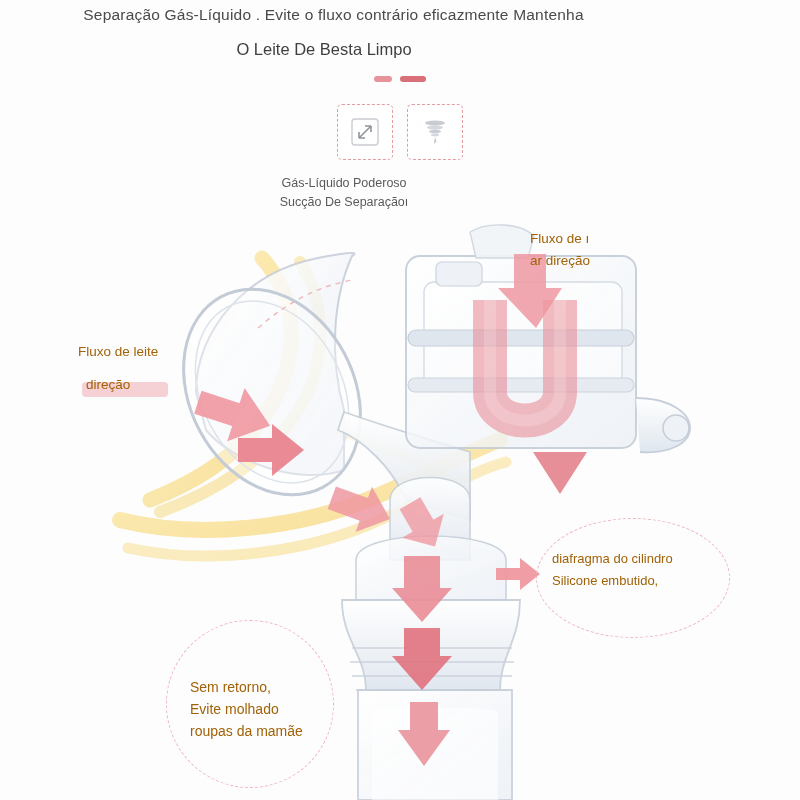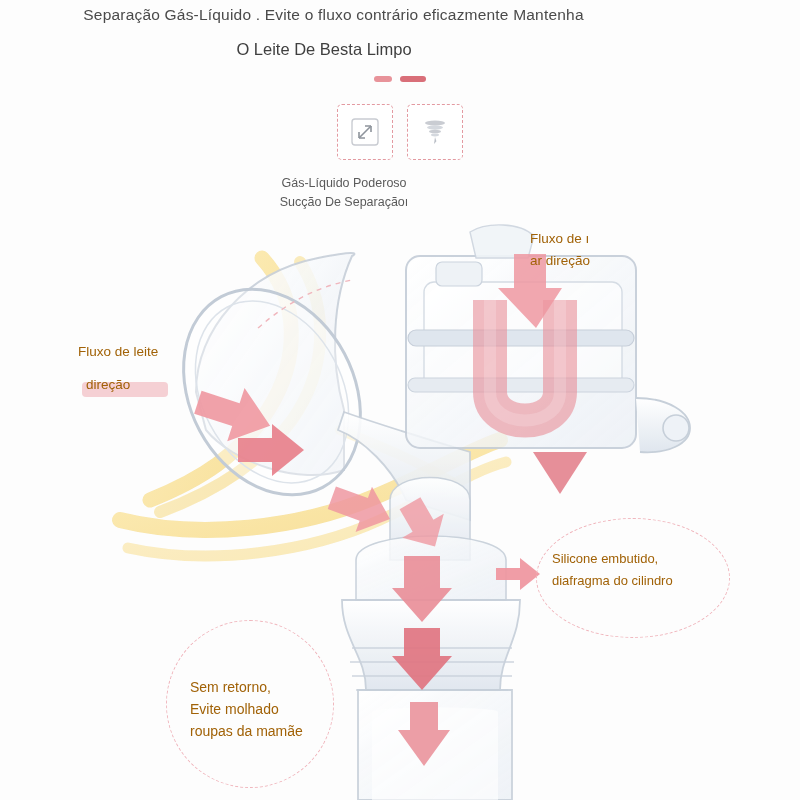--- a/index.html
+++ b/index.html
@@ -279,22 +279,22 @@
 
   <div class="label label-flow-milk">
     <div>Fluxo de leite</div>
   </div>
   <div class="hl-bar hl-direcao"></div>
   <div class="label" style="left:86px; top:374px;">
     <span class="label-text-on-hl">direção</span>
   </div>
 
   <div class="label label-silicone">
+    <div>diafragma do cilindro</div>
     <div>Silicone embutido,</div>
-    <div>diafragma do cilindro</div>
   </div>
 
   <div class="label label-noreturn">
     <div>Sem retorno,</div>
     <div>Evite molhado</div>
     <div>roupas da mamãe</div>
   </div>
 
 </div>
 

